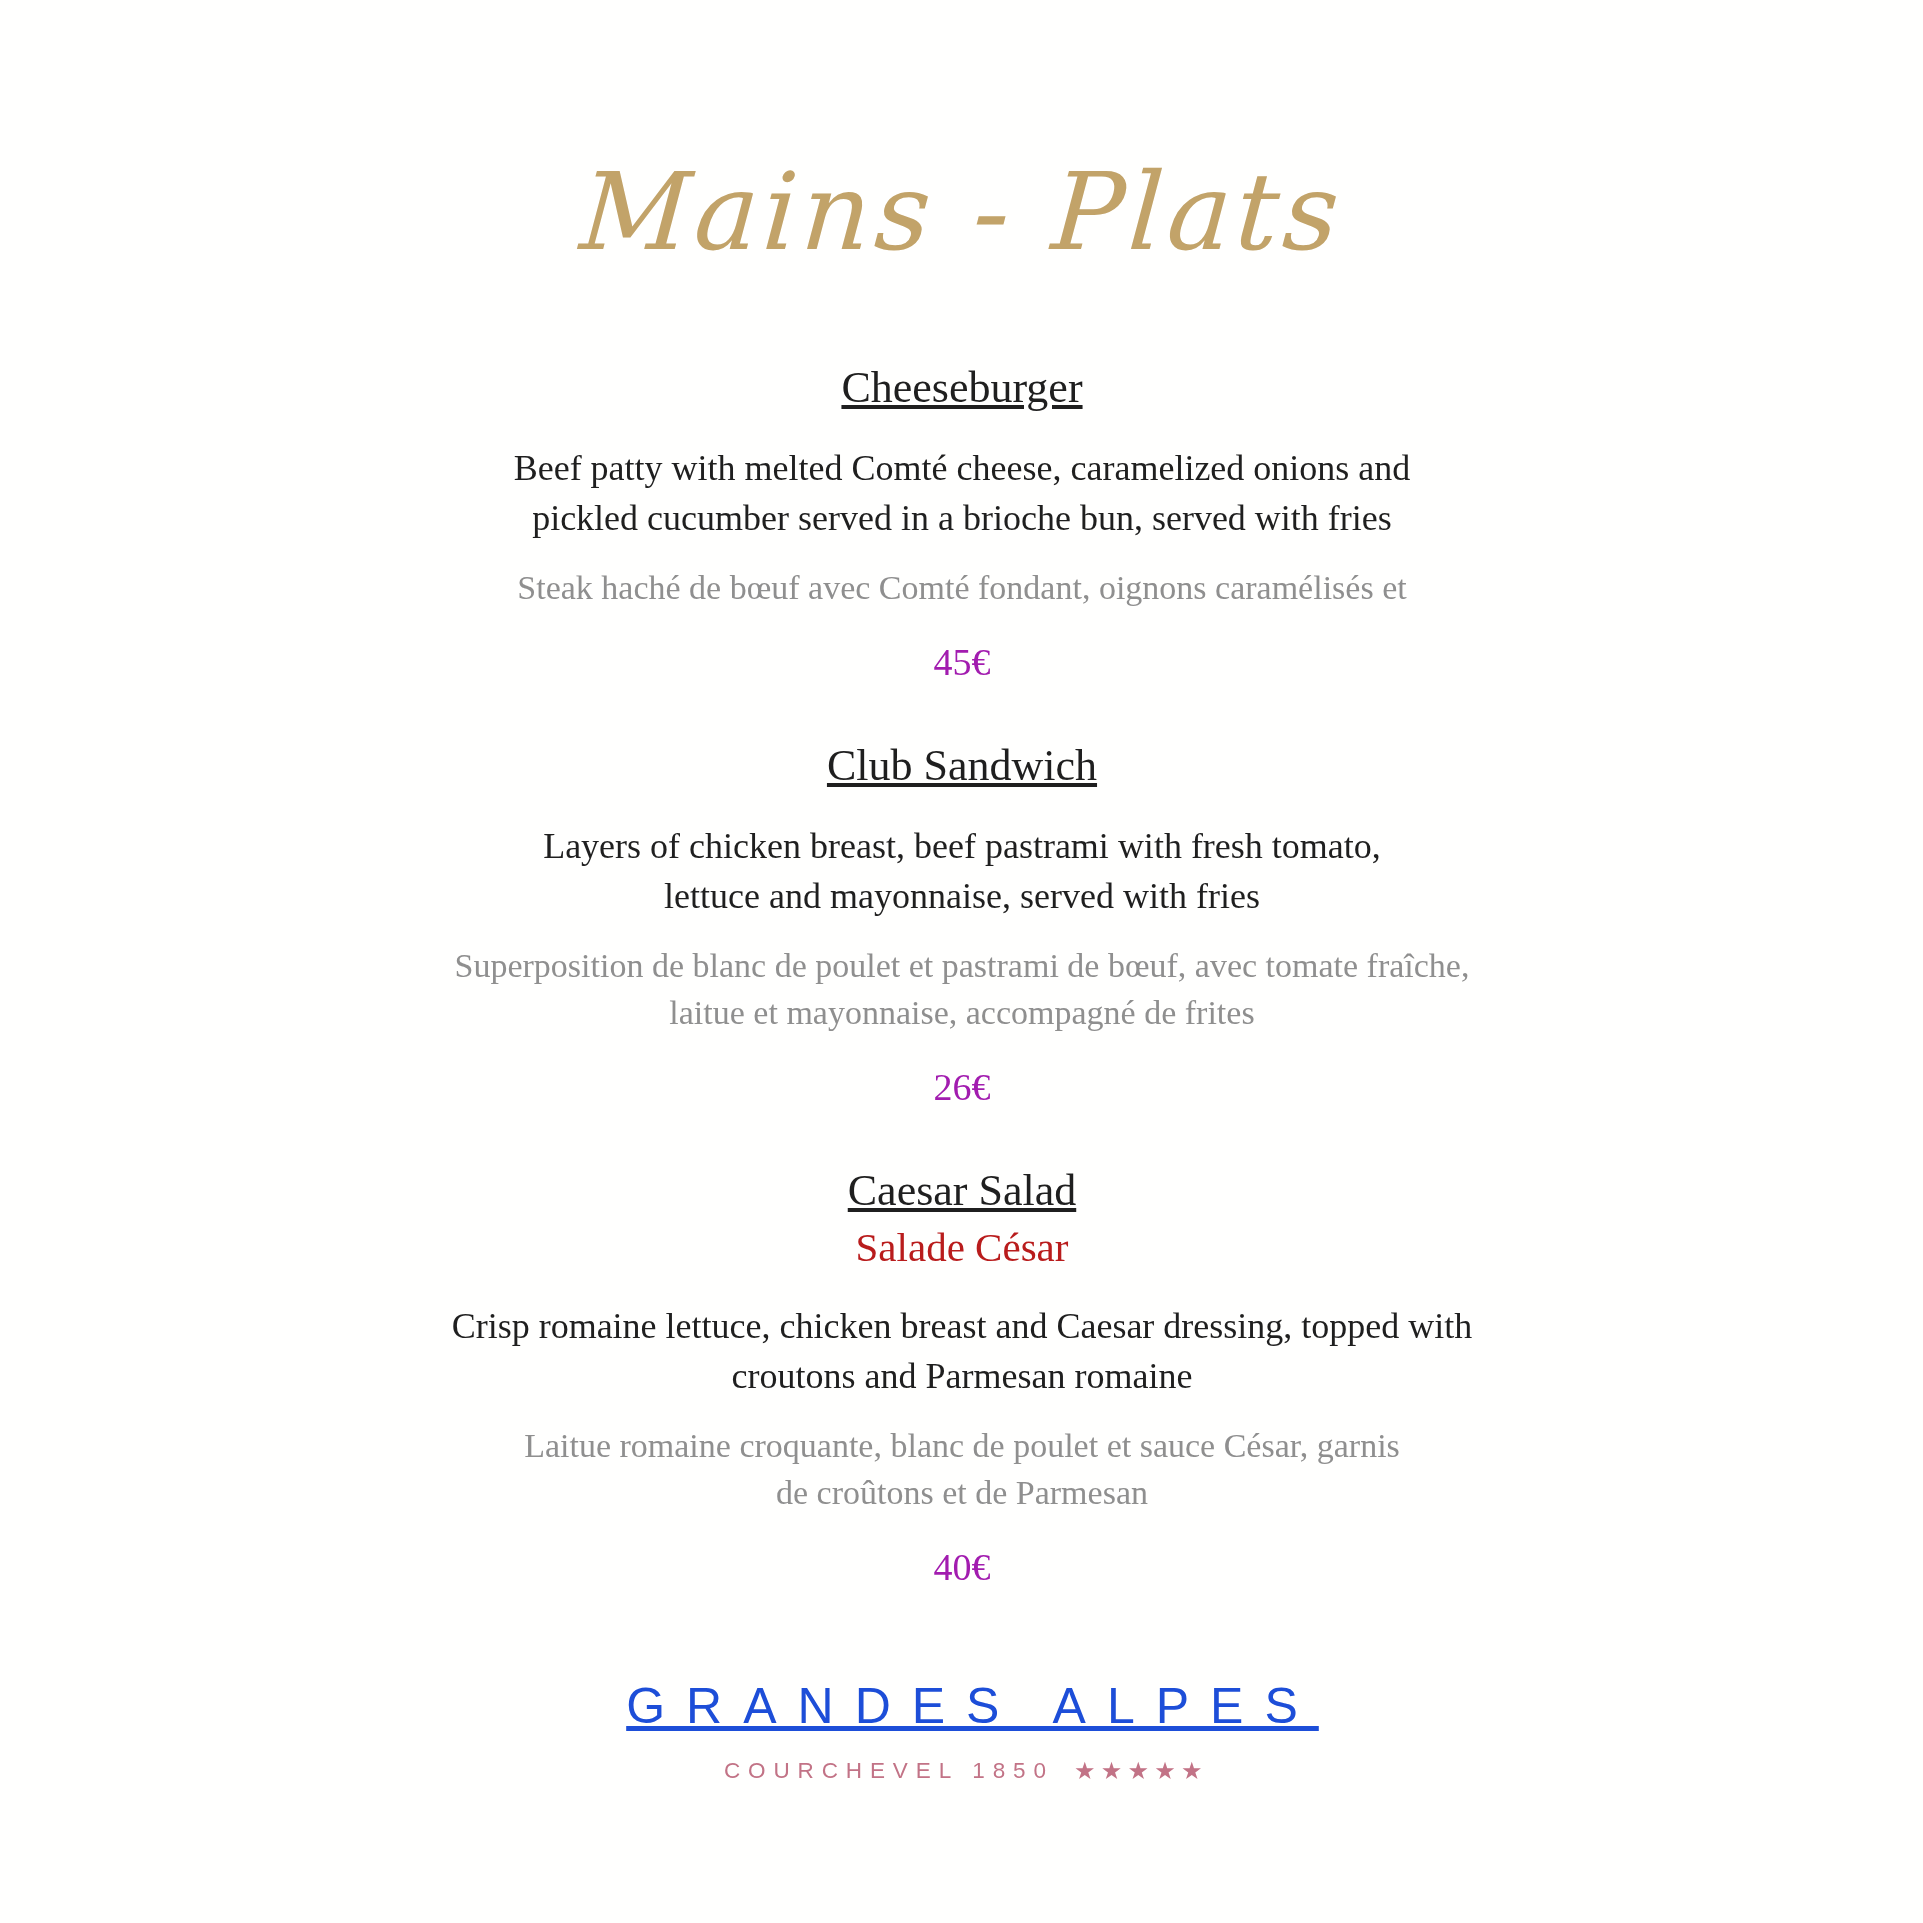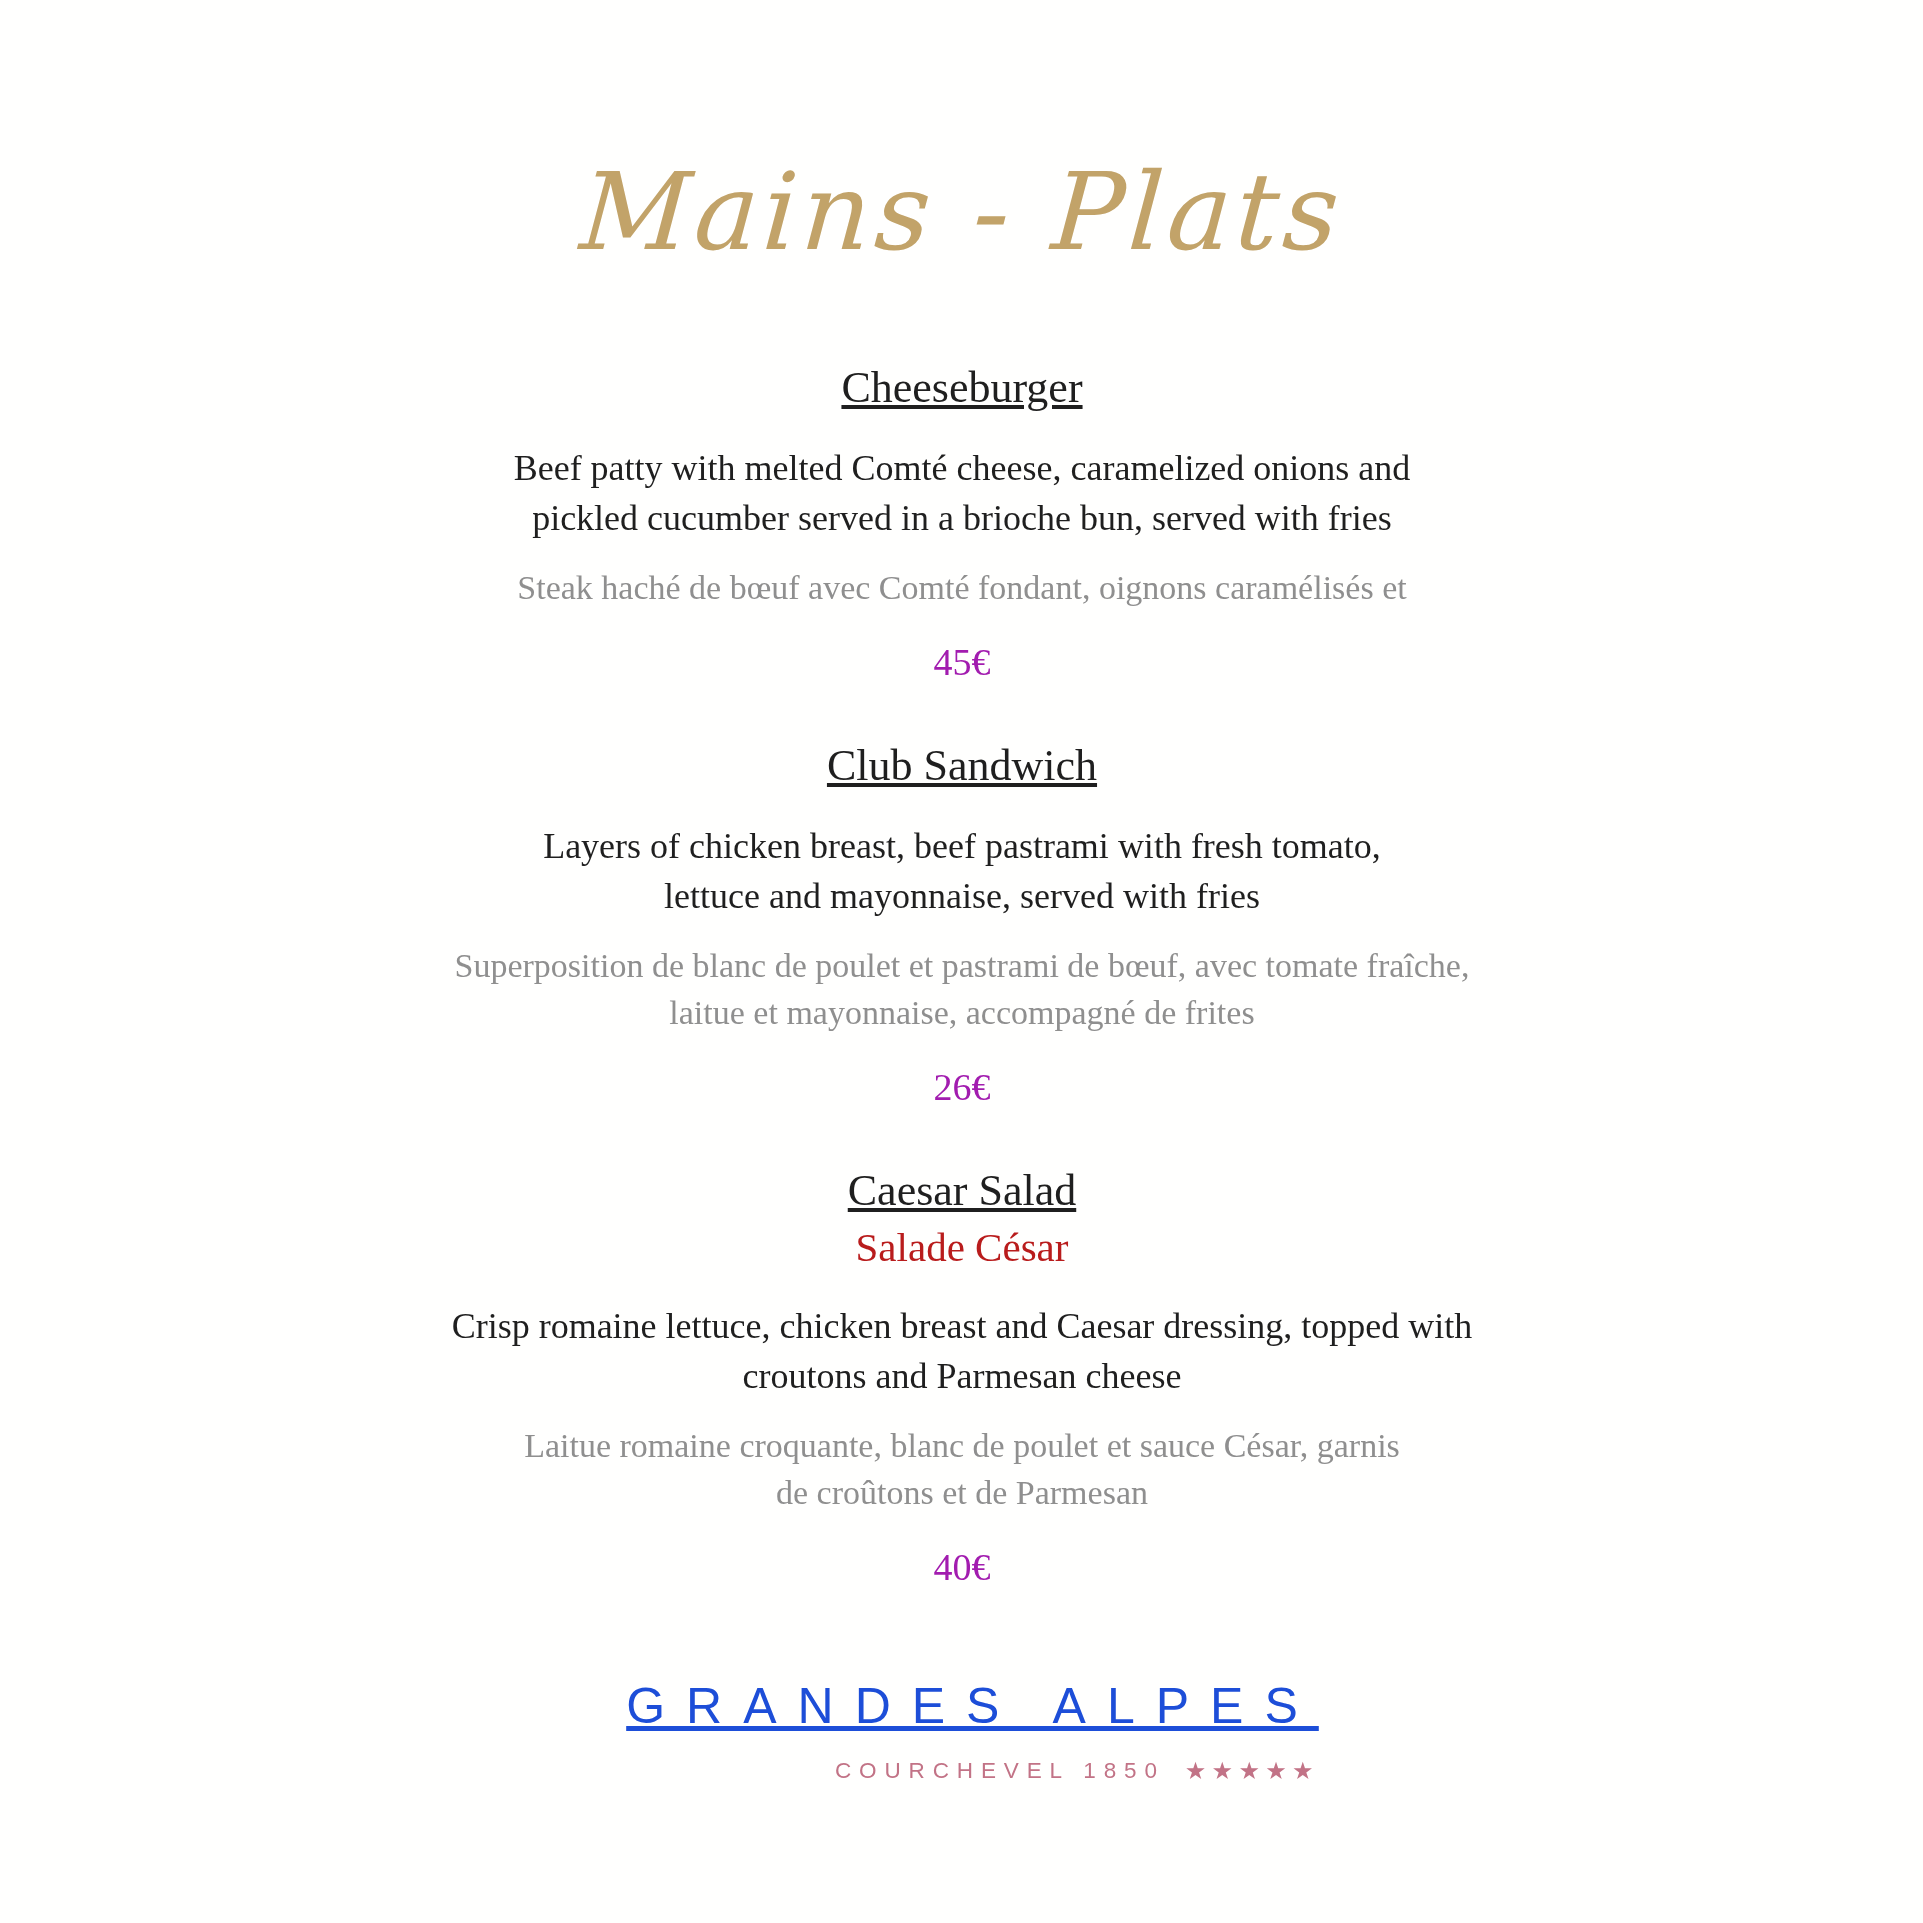--- a/index.html
+++ b/index.html
@@ -69,21 +69,21 @@
     font-size: 50px;
     font-weight: 400;
     letter-spacing: 0.42em;
     margin-left: 0.42em; 
     color: #1d4ed8;
     text-decoration: underline;
   }
   .sub-line {
     margin-top: 22.5px;
     display: flex;
-    justify-content: flex-end;
+    justify-content: center;
     align-items: center;
     gap: 20px;
   }
   .location {
     font-family: "Liberation Sans", sans-serif;
     font-size: 22.5px;
     letter-spacing: 0.35em;
     margin-left: 0.35em;
     color: #c27386;
   }
@@ -124,21 +124,21 @@
       <div>laitue et mayonnaise, accompagné de frites</div>
     </div>
     <div class="price">26€</div>
   </section>
 
   <section class="menu-item">
     <h2 class="item-name">Caesar Salad</h2>
     <div class="item-subtitle">Salade César</div>
     <div class="desc-en">
       <div>Crisp romaine lettuce, chicken breast and Caesar dressing, topped with</div>
-      <div>croutons and Parmesan cheese</div>
+      <div>croutons and Parmesan romaine</div>
     </div>
     <div class="desc-fr">
       <div>Laitue romaine croquante, blanc de poulet et sauce César, garnis</div>
       <div>de croûtons et de Parmesan</div>
     </div>
     <div class="price">40€</div>
   </section>
 
   <footer class="footer">
     <div class="brand">GRANDES ALPES</div>

